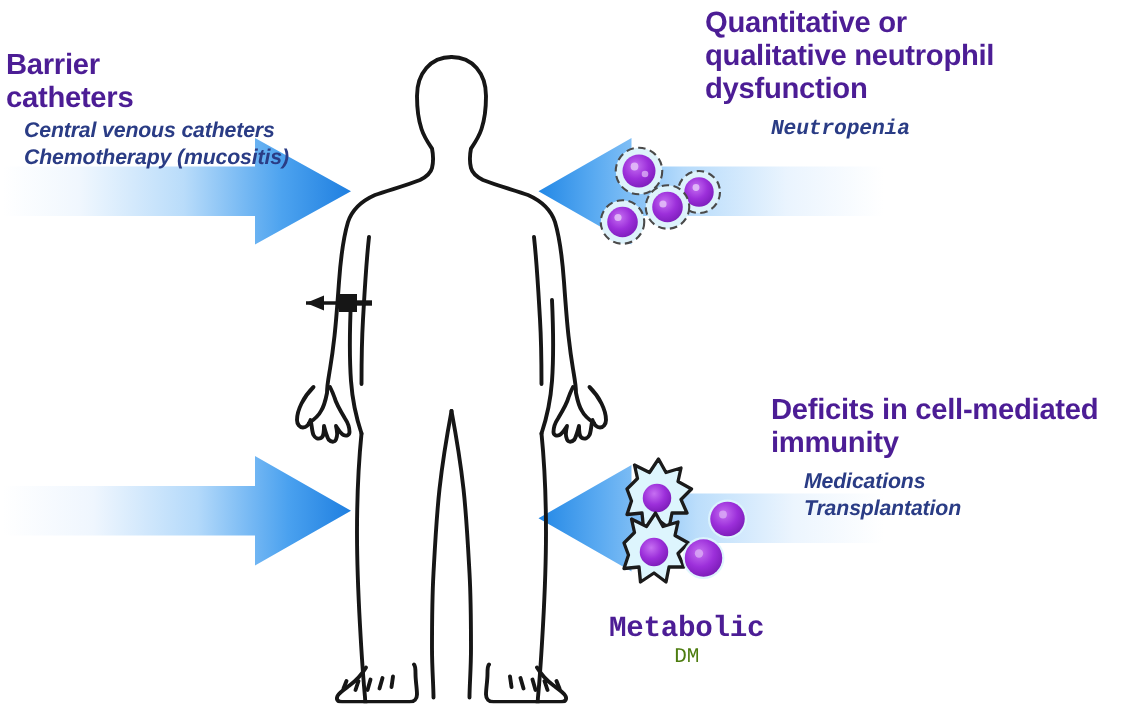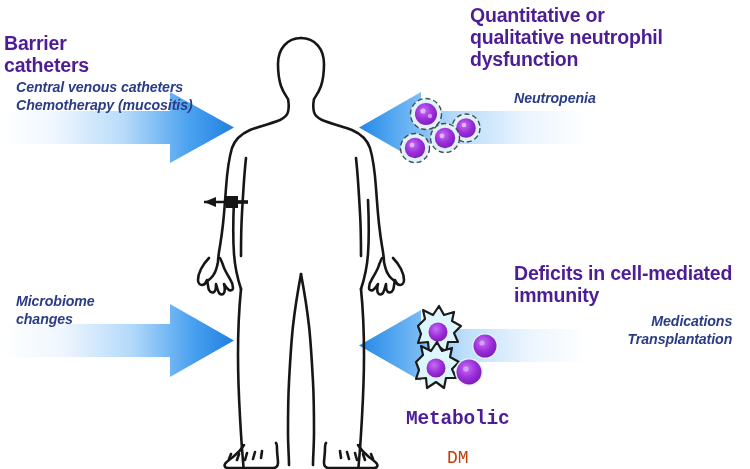--- a/index.html
+++ b/index.html
@@ -11,31 +11,31 @@
   .hdg{color:#4c1d95;font-weight:bold;font-size:19.5px;line-height:22px;
        letter-spacing:-0.2px;white-space:pre-line;}
   .sub{color:#2a3c85;font-style:italic;font-weight:bold;font-size:14.2px;
        line-height:17.5px;white-space:pre-line;letter-spacing:-0.1px;}
 
   
   #b-barrier{left:4px;top:32px;}
   #b-barrier .sub{margin-left:12px;margin-top:3px;}
 
   #b-neut{left:470px;top:4px;}
-  #b-neut .sub{margin-top:20px;margin-left:44px;}
+  #b-neut .sub{margin-top:8px;margin-left:44px;font-family:Liberation Mono, monospace;}
 
   #b-expo{left:4px;top:292px;}
   #b-expo .sub{margin-left:12px;margin-top:1px;}
 
   #b-cell{left:514px;top:262px;}
-  #b-cell .sub{margin-top:7px;margin-left:22px;text-align:right;}
+  #b-cell .sub{margin-top:7px;margin-left:22px;}
 
   #b-meta{left:406px;top:408px;text-align:center;font-family:Liberation Mono, monospace;}
-  #b-meta .sub{margin-top:20px;font-weight:normal;font-style:normal;
-               font-size:18px;color:#c2410c;text-align:center;}
+  #b-meta .sub{margin-top:0;font-weight:normal;font-style:normal;
+               font-size:14px;color:#4d7c0f;text-align:center;}
 
   
   .arrow{position:absolute;}
   .arrow svg{display:block;overflow:visible;}
 
   
   #figure{position:absolute;left:186px;top:22px;width:230px;height:447px;}
   #figure svg{display:block;}
 
   
@@ -282,22 +282,20 @@
   </div>
 
   <div class="blk" id="b-neut">
     <div class="hdg">Quantitative or
 qualitative neutrophil
 dysfunction</div>
     <div class="sub">Neutropenia</div>
   </div>
 
   <div class="blk" id="b-expo">
-    <div class="sub">Microbiome
-changes</div>
   </div>
 
   <div class="blk" id="b-cell">
     <div class="hdg">Deficits in cell-mediated
 immunity</div>
     <div class="sub">Medications
 Transplantation</div>
   </div>
 
   <div class="blk" id="b-meta">

